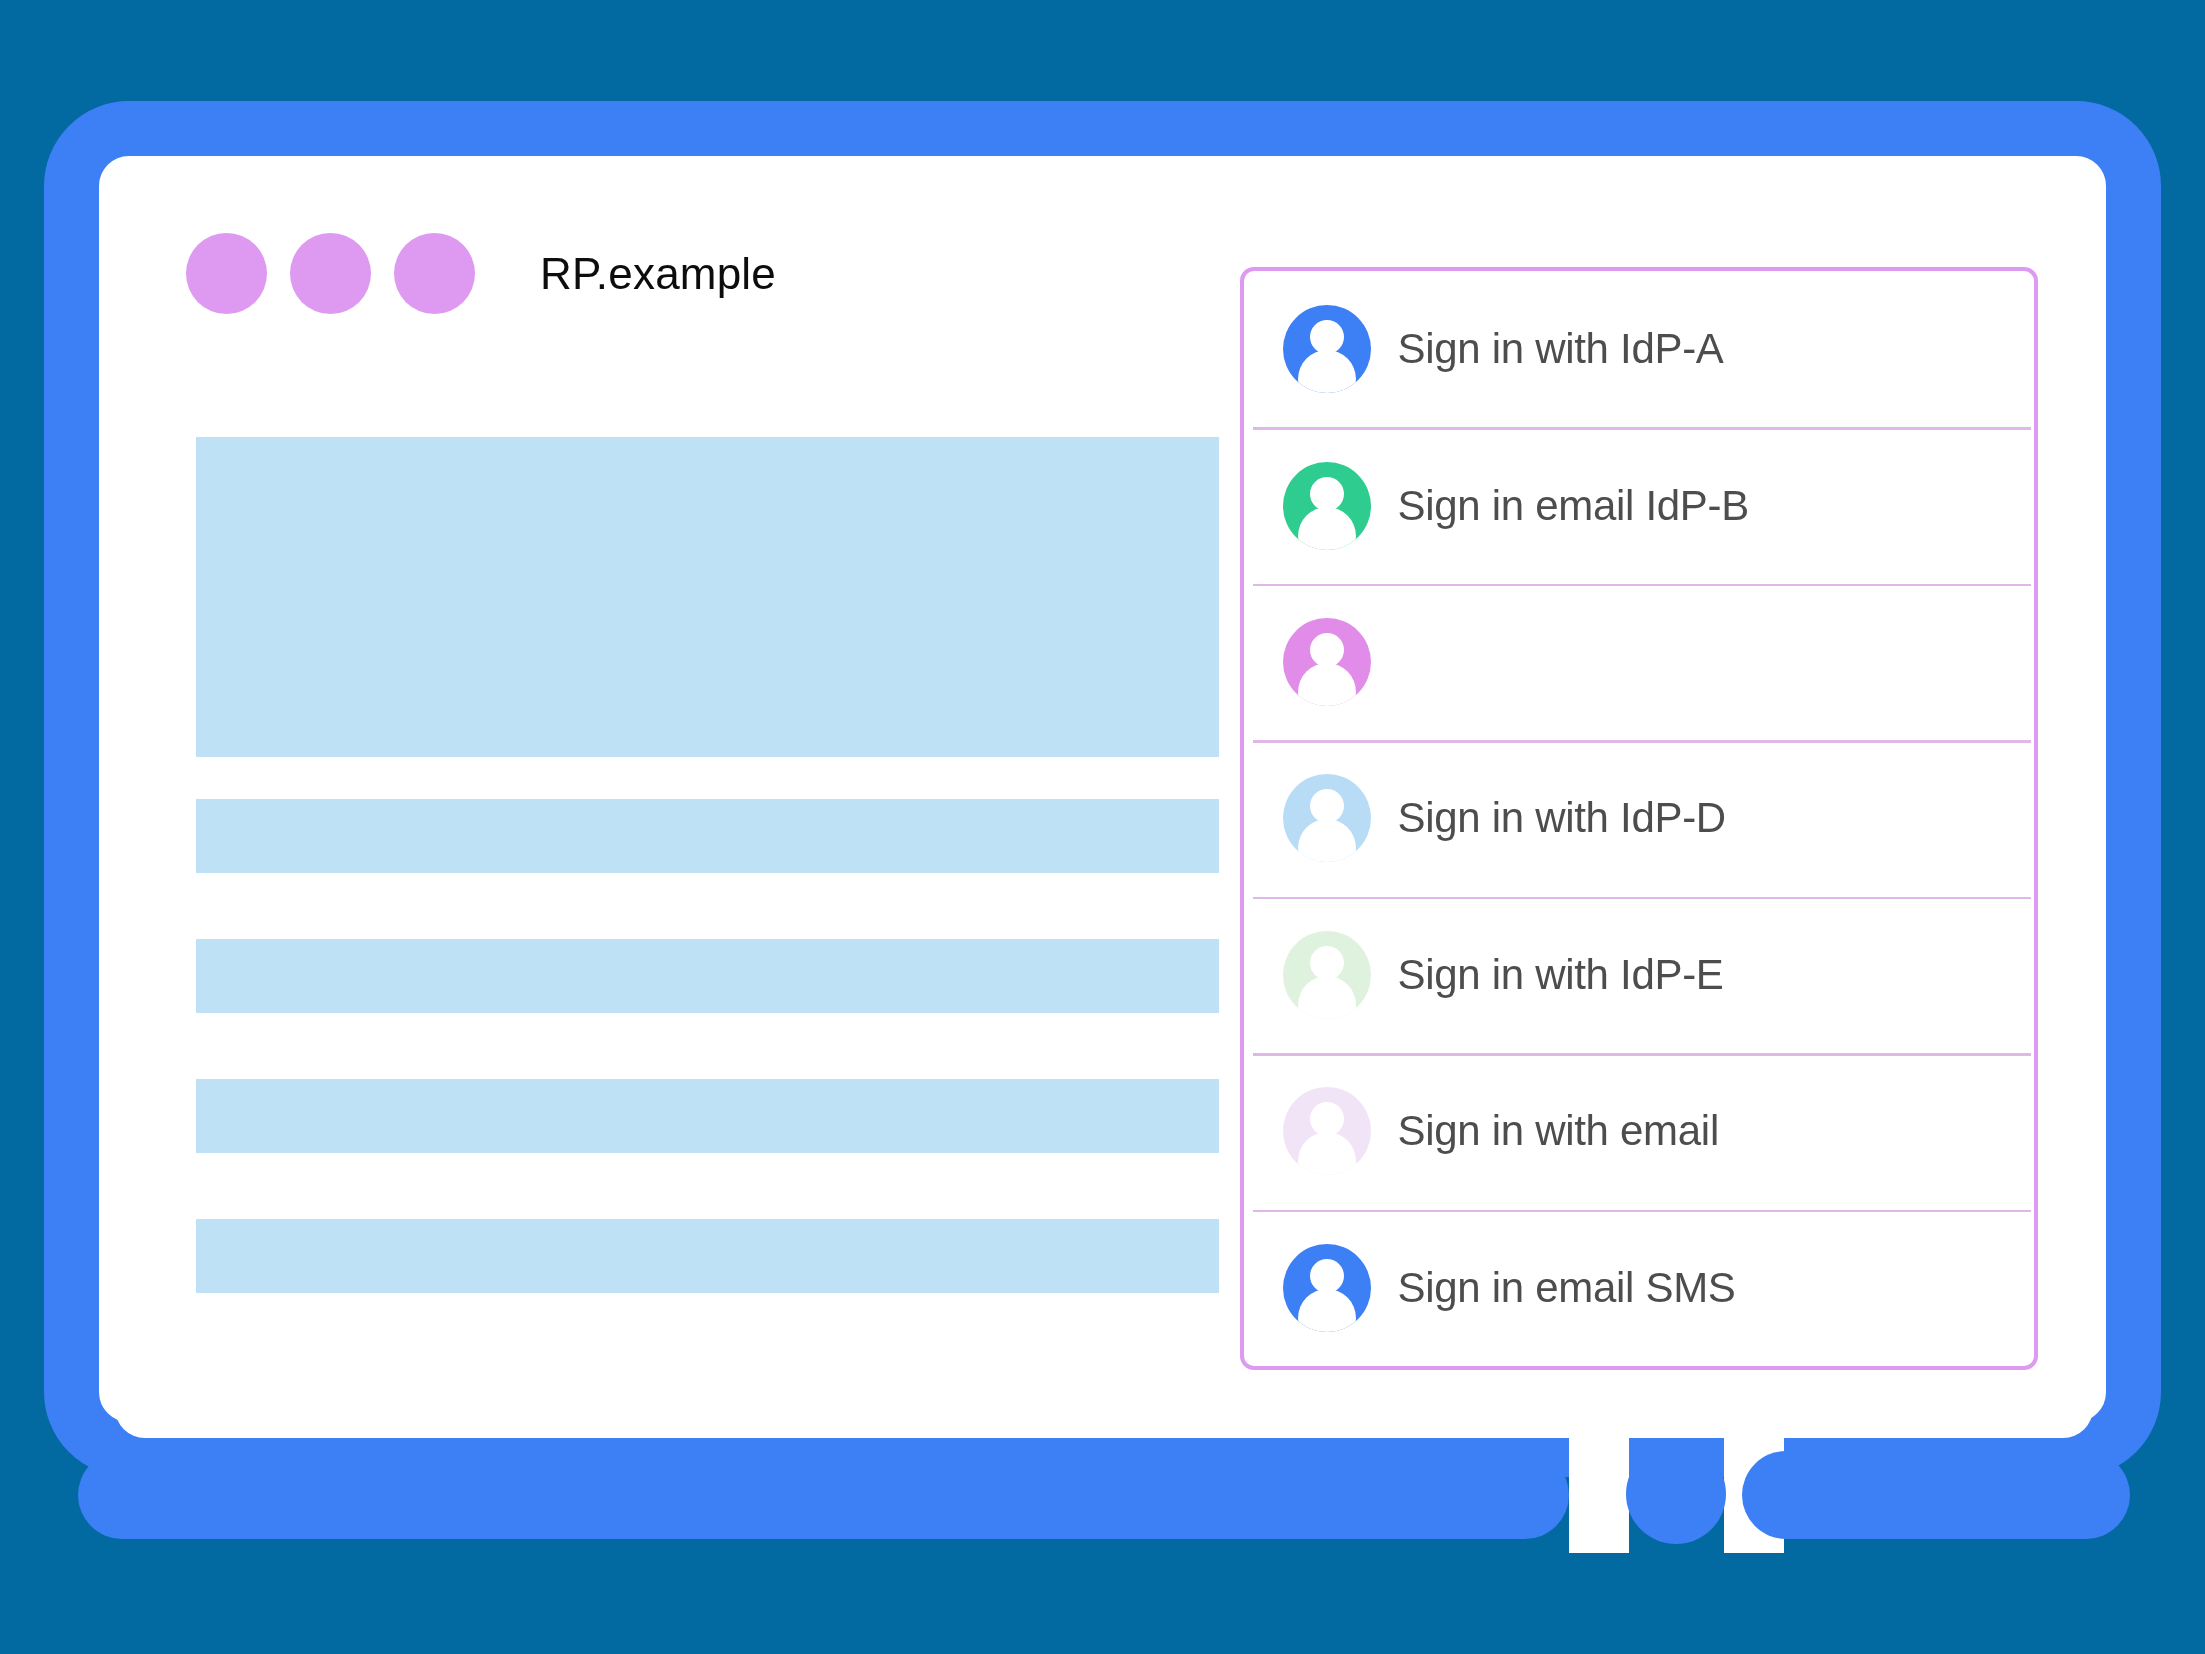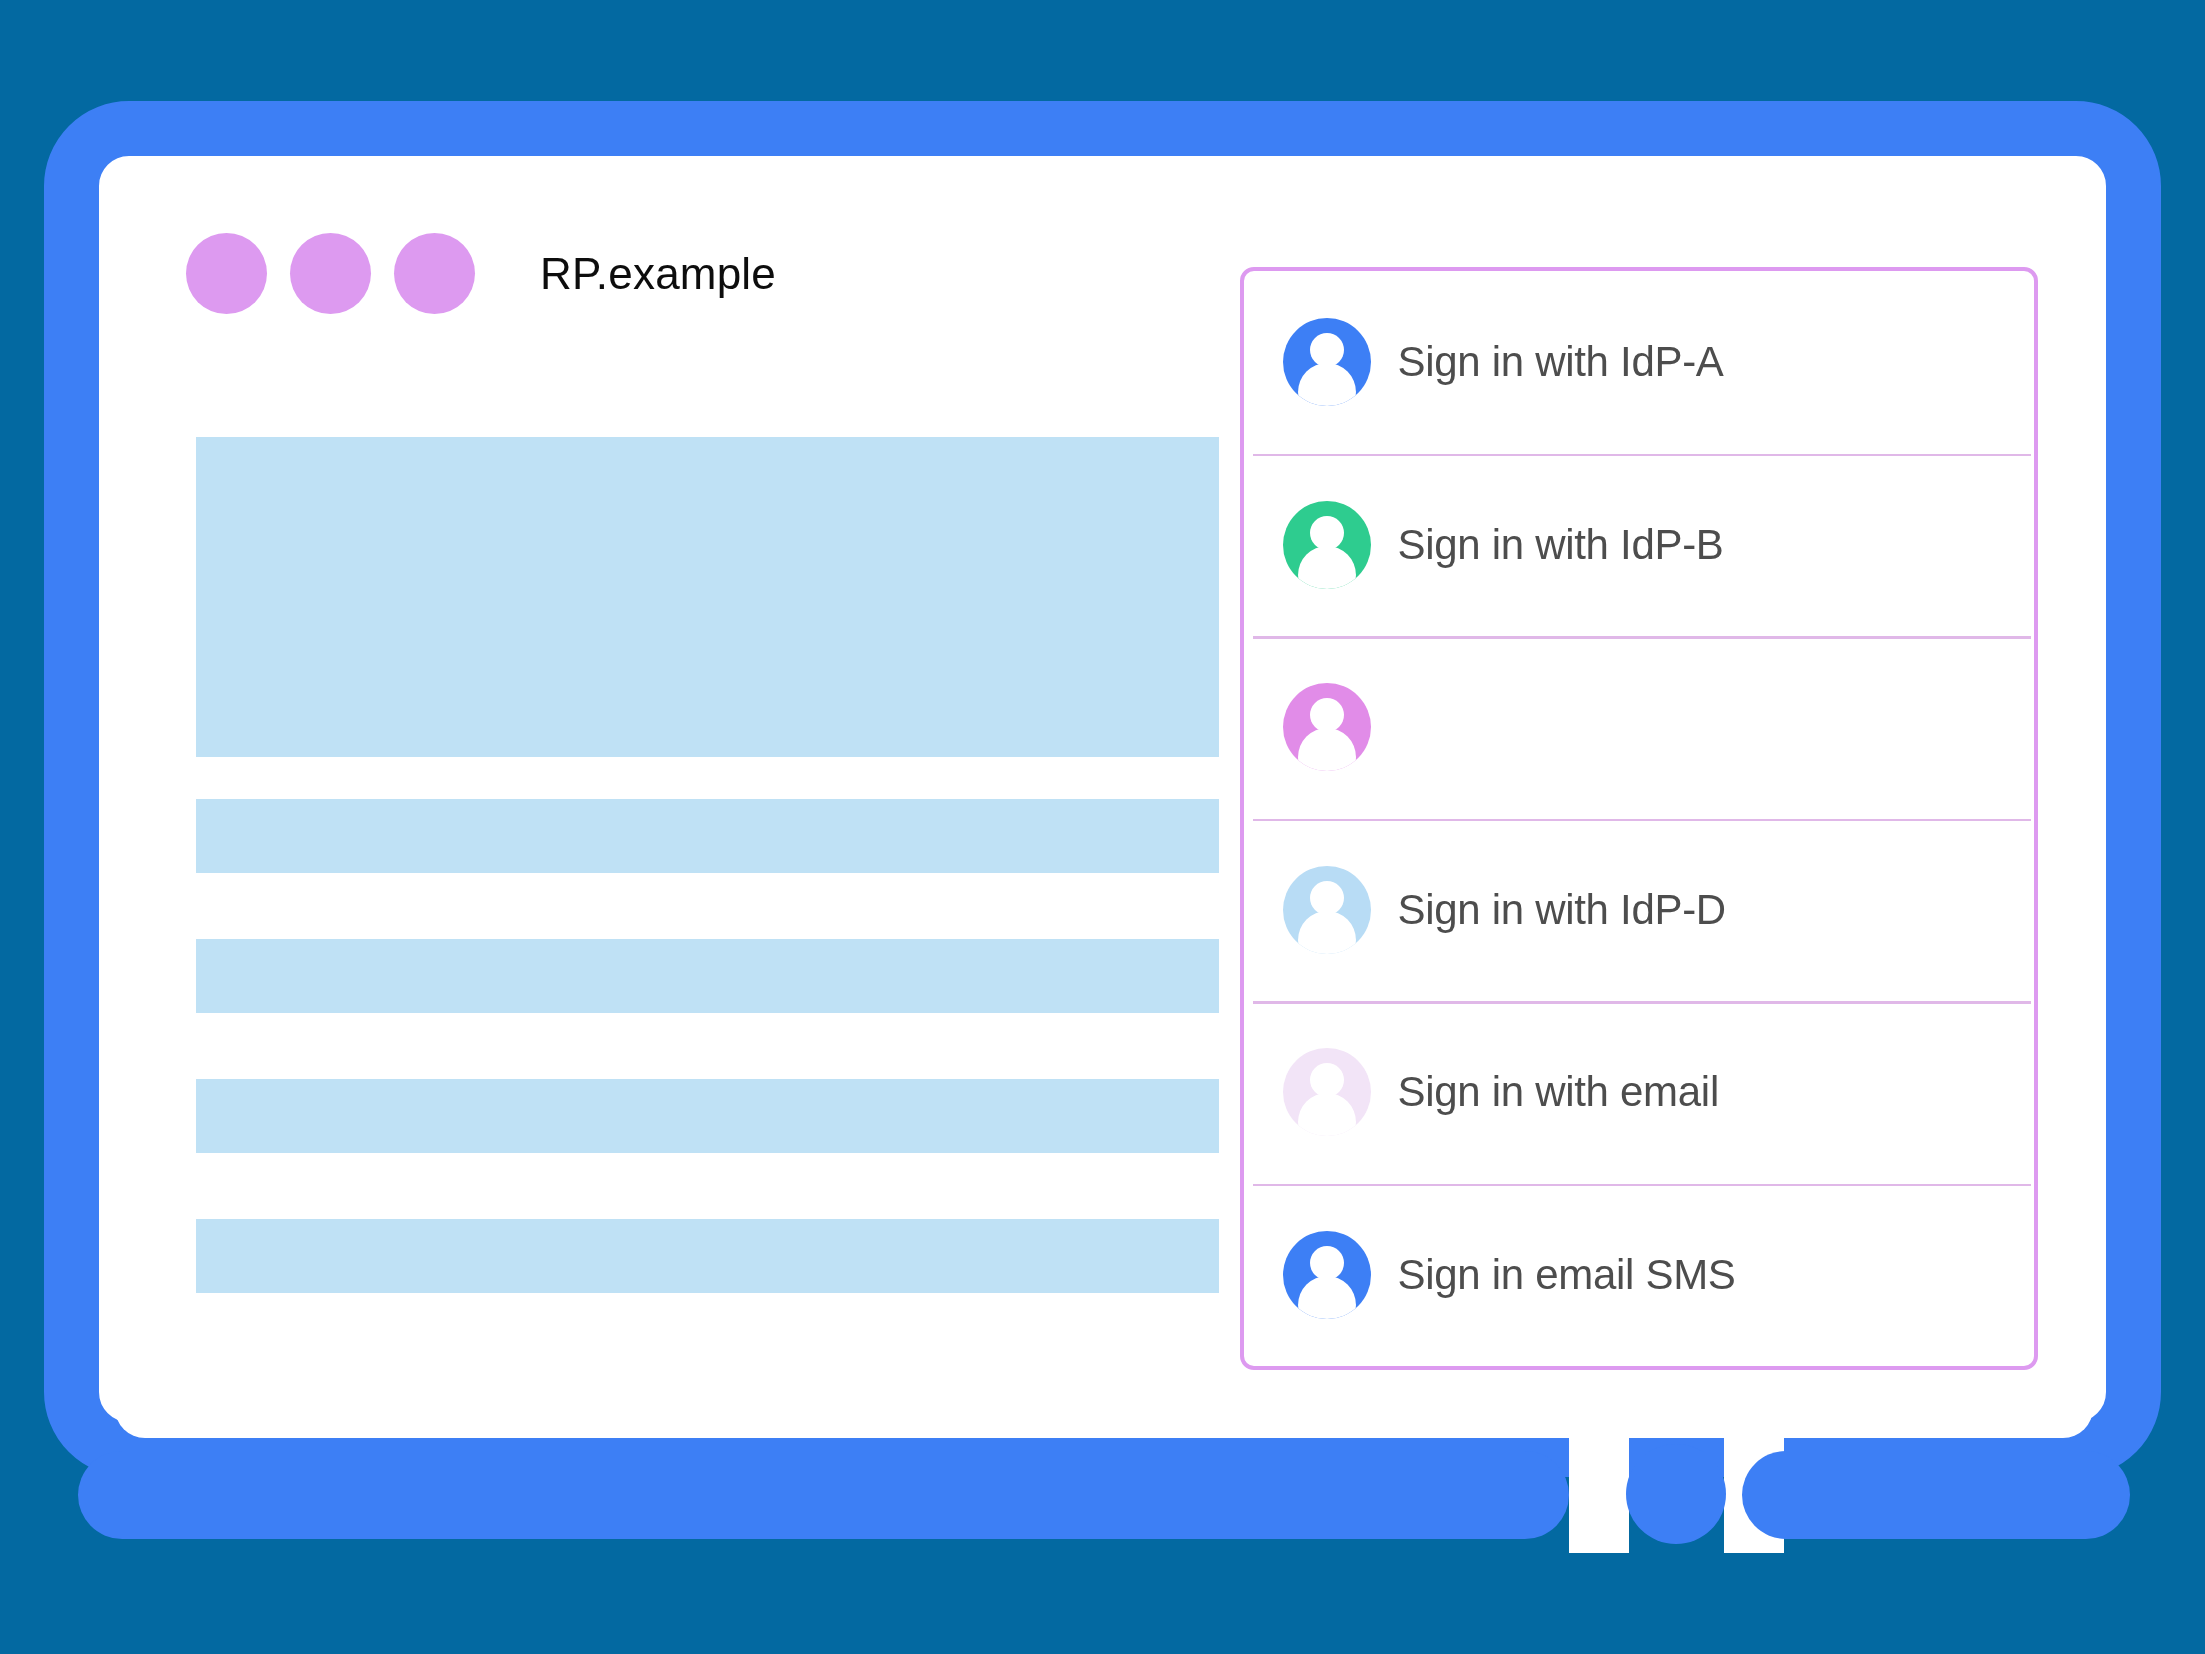--- a/index.html
+++ b/index.html
@@ -222,38 +222,45 @@
             <span class="body"></span>
         </span>
         <span class="signin-label">Sign in with IdP-A</span>
       </div>
 
       <div class="signin-row">
         <span class="avatar" style="background:#2ecc8f">
           <span class="head"></span>
             <span class="body"></span>
         </span>
-        <span class="signin-label">Sign in with IdP-B</span>
+        <span class="signin-label">Sign in email IdP-B</span>
       </div>
 
       <div class="signin-row">
         <span class="avatar" style="background:#e18ce8">
           <span class="head"></span>
             <span class="body"></span>
         </span>
       </div>
 
       <div class="signin-row">
         <span class="avatar" style="background:#b8dcf5">
           <span class="head"></span>
             <span class="body"></span>
         </span>
         <span class="signin-label">Sign in with IdP-D</span>
       </div>
 
+      <div class="signin-row">
+        <span class="avatar" style="background:#dff2dd">
+          <span class="head"></span>
+            <span class="body"></span>
+        </span>
+        <span class="signin-label">Sign in with IdP-E</span>
+      </div>
 
       <div class="signin-row">
         <span class="avatar" style="background:#f2e4f7">
           <span class="head"></span>
             <span class="body"></span>
         </span>
         <span class="signin-label">Sign in with email</span>
       </div>
 
       <div class="signin-row">

